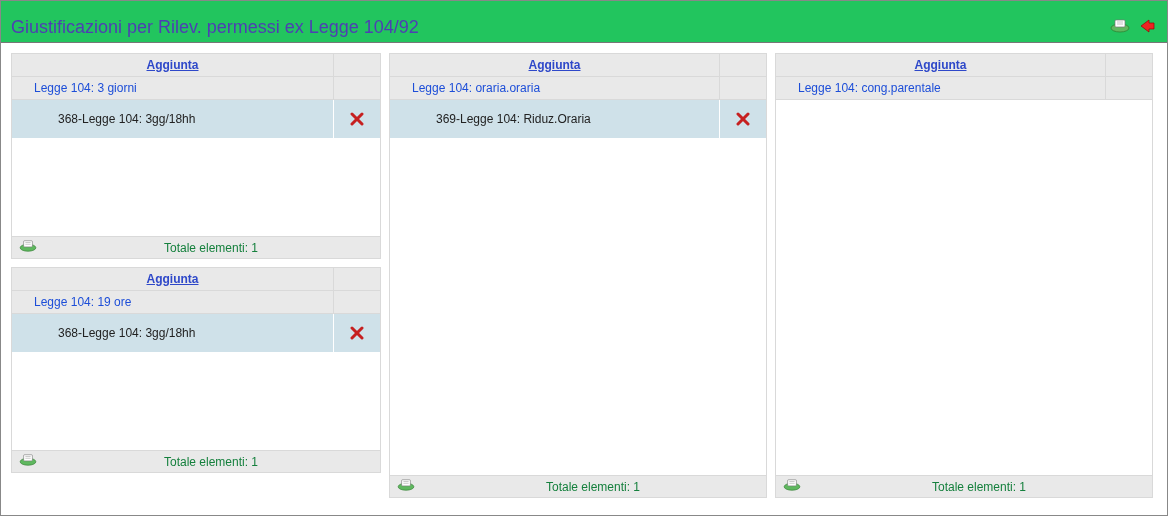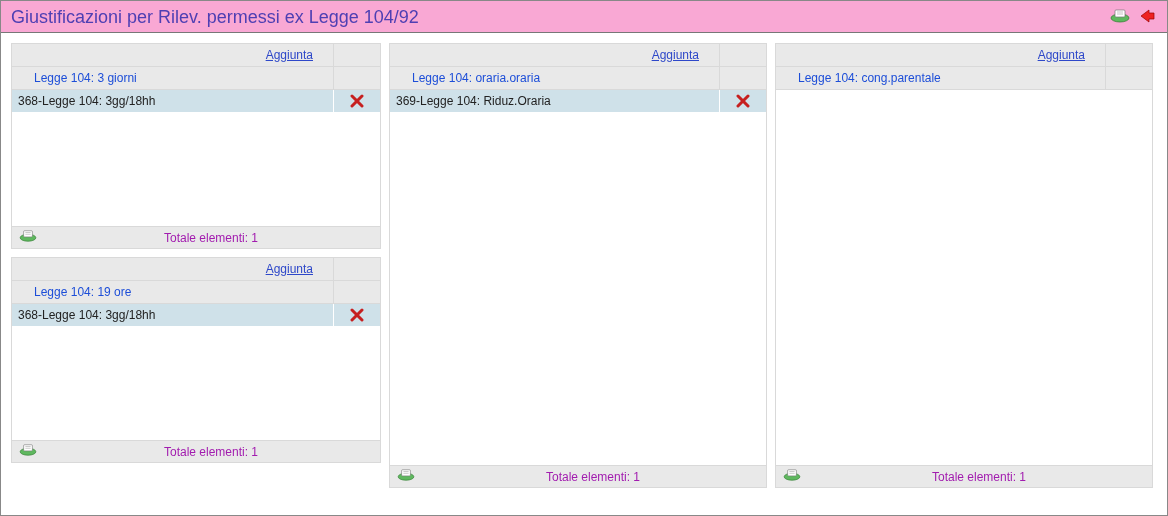--- a/index.html
+++ b/index.html
@@ -11,23 +11,23 @@
   }
   .window {
     width: 1168px;
     height: 516px;
     border: 1px solid #888;
     background: #fff;
   }
   .titlebar {
     display: flex;
     align-items: center;
-    background: #f9a8d4;
+    background: #22c55e;
     border-bottom: 1px solid #777;
-    padding: 6px 10px 4px 10px;
+    padding: 16px 10px 4px 10px;
   }
   .titlebar .title {
     color: #4e3fb3;
     font-size: 18px;
     font-weight: 400;
     flex: 1;
   }
   .titlebar .icons {
     display: flex;
     gap: 6px;
@@ -52,24 +52,25 @@
     flex-direction: column;
   }
   .panel.small { height: 206px; }
   .panel.tall { height: 445px; width: 378px; }
   .panel .header-row {
     display: flex;
     background: #e9e9e9;
   }
   .panel .header-row .main-head {
     flex: 1;
-    text-align: right;
+    text-align: center;
     padding: 4px 20px;
     border-right: 1px solid #d9d9d9;
     border-bottom: 1px solid #d9d9d9;
+    font-weight: bold;
   }
   .panel .header-row .main-head a {
     color: #2e48c9;
     text-decoration: underline;
     cursor: pointer;
   }
   .panel .header-row .side-head {
     width: 46px;
     border-bottom: 1px solid #d9d9d9;
   }
@@ -88,23 +89,24 @@
     width: 46px;
     border-bottom: 1px solid #d9d9d9;
   }
   .panel .data-row {
     display: flex;
     background: #cfe1e9;
     border-bottom: 1px solid #fff;
   }
   .panel .data-row .main-cell {
     flex: 1;
-    padding: 4px 6px;
+    padding: 12px 6px;
     color: #222;
     border-right: 1px solid #fff;
+    margin-left: 40px;
   }
   .panel .data-row .side-cell {
     width: 46px;
     display: flex;
     align-items: center;
     justify-content: center;
   }
   .panel .filler { flex: 1; background: #fff; }
   .panel .footer {
     display: flex;
@@ -115,21 +117,21 @@
   }
   .panel .footer .print-slot {
     width: 30px;
     display: flex;
     align-items: center;
     justify-content: flex-start;
   }
   .panel .footer .count {
     flex: 1;
     text-align: center;
-    color: #a21caf;
+    color: #15803d;
   }
 </style>
 </head>
 <body>
 
 <div class="window">
   <div class="titlebar">
     <div class="title">Giustificazioni per Rilev. permessi ex Legge 104/92</div>
     <div class="icons">
       <span>

